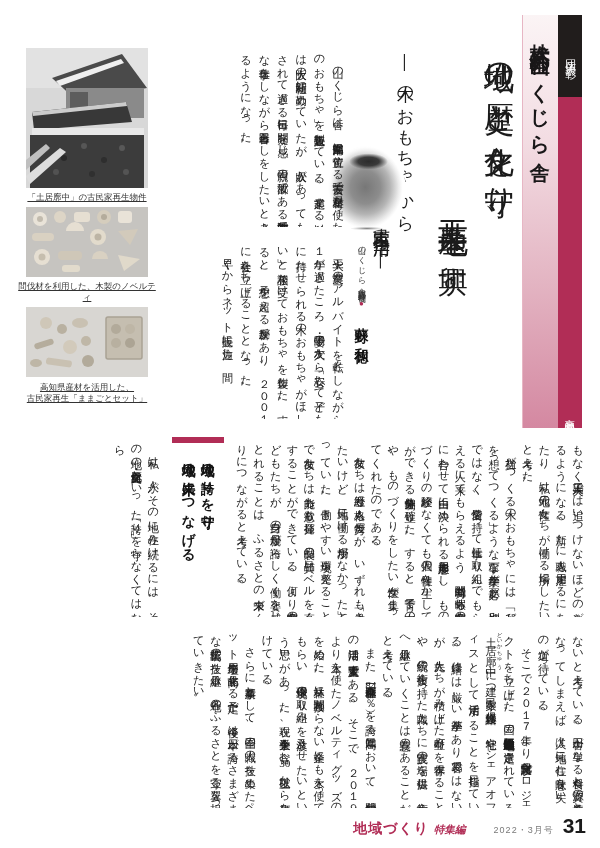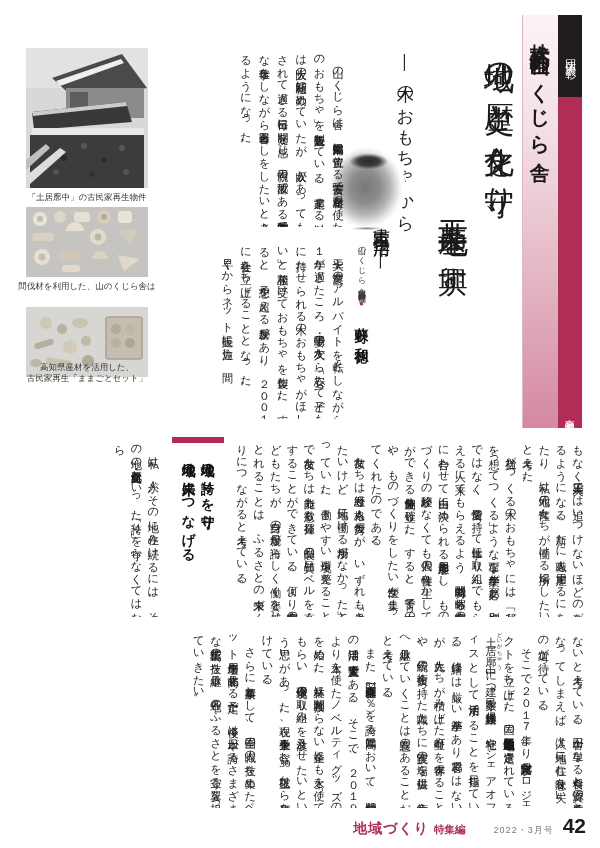--- a/index.html
+++ b/index.html
@@ -46,44 +46,44 @@
   .author-bullet{color:#b12d56;font-size:8px;margin:5px 0;display:inline-block;}
   .author-name{font-size:14px;font-weight:bold;letter-spacing:2px;color:#111;}
   
   .photo-col{position:absolute;left:26px;top:0;width:122px;}
   .photo{position:absolute;left:0;width:122px;overflow:hidden;background:#cfcfcf;}
   .photo svg{display:block;}
   .ph1{top:48px;height:140px;}
   .ph2{top:207px;height:70px;}
   .ph3{top:307px;height:70px;}
   .caption{position:absolute;left:-8px;width:138px;text-align:center;color:#333;
-     font-size:8.5px;line-height:11px;font-family:"Liberation Sans","DejaVu Sans",sans-serif;}
+     font-size:8.5px;line-height:11px;font-family:"Liberation Sans","DejaVu Sans",sans-serif;text-decoration:underline;}
   .cap1{top:192px;}
   .cap2{top:281px;}
-  .cap3{top:362px;}
+  .cap3{top:382px;}
   
   .band{position:absolute;overflow:hidden;font-size:11.2px;line-height:18.4px;
      text-align:justify;color:#1c1c1c;}
   .band p{margin:0;}
   .band1{left:155px;top:47px;width:192px;height:180px;}
   .band2{left:155px;top:239px;width:192px;height:180px;}
   .band3{left:20px;top:437px;width:566px;height:180px;line-height:16.8px;}
   .band4{left:20px;top:628px;width:566px;height:180px;line-height:17.2px;}
   .tcy{text-combine-upright:all;}
   ruby rt{font-size:5.5px;letter-spacing:0;}
   
   .subhead{border-top:6px solid #b12d56;padding:9px 7px 0 7px;margin:0 9px 0 11px;
      font-family:"Liberation Sans","DejaVu Sans",sans-serif;font-weight:bold;
      font-size:13.5px;line-height:19px;letter-spacing:1px;color:#141414;}
   .subhead span{display:block;}
   
   .footer{position:absolute;right:14px;bottom:10px;display:flex;align-items:baseline;
      font-family:"Liberation Sans","DejaVu Sans",sans-serif;}
   .f-pub{color:#b12d56;font-weight:bold;font-size:14px;letter-spacing:1px;}
-  .f-ed{color:#b12d56;font-weight:bold;font-size:10.5px;margin-left:5px;}
+  .f-ed{color:#b12d56;font-weight:bold;font-size:10.5px;margin-left:5px;font-style:italic;}
   .f-issue{color:#7a7a7a;font-size:9px;margin-left:28px;letter-spacing:1px;}
   .f-num{color:#1a1a1a;font-weight:bold;font-size:21px;margin-left:9px;line-height:1;}
 </style>
 </head>
 <body>
 
 <div class="page">
 
   <div class="banner">
     <div class="banner-left">
@@ -158,21 +158,21 @@
           <circle cx="72" cy="30" r="3.5" fill="#bdb5a5"></circle>
         <polygon points="92,24 112,22 104,38" fill="#d2cabb"></polygon>
         <circle cx="16" cy="50" r="8" fill="#e6dfd2"></circle>
           <circle cx="16" cy="50" r="3.5" fill="#c6beae"></circle>
         <rect x="32" y="44" width="24" height="9" rx="4" fill="#cfc7b8"></rect>
         <rect x="36" y="58" width="18" height="7" rx="3" fill="#e2dbcc"></rect>
         <path d="M66 52 a8 8 0 0 1 16 0 z" fill="#d9d1c2"></path>
         <polygon points="92,48 114,52 98,64" fill="#e0d9ca"></polygon>
       </svg>
     </div>
-    <div class="caption cap2">間伐材を利用した、山のくじら舎は</div>
+    <div class="caption cap2">間伐材を利用した、木製のノベルティ</div>
 
     <div class="photo ph3">
       <svg width="122" height="70" viewBox="0 0 122 70">
         <rect x="0" y="0" width="122" height="70" fill="#d8d6d2"></rect>
         <rect x="80" y="10" width="36" height="42" rx="2" fill="#c5beb0" stroke="#a9a294" stroke-width="1.5"></rect>
         <circle cx="90" cy="22" r="5" fill="#b2aa9a"></circle>
           <circle cx="104" cy="22" r="5" fill="#beb6a6"></circle>
         <circle cx="90" cy="36" r="5" fill="#b8b0a0"></circle>
           <circle cx="104" cy="36" r="5" fill="#aca494"></circle>
         <circle cx="20" cy="16" r="6" fill="#cfc7b8"></circle>
@@ -215,16 +215,16 @@
     <p>ないと考えている。田舎が単なる食料と資源の生産地となってしまえば、人々は地元に住む意味を失い、地域消滅の道が待っている。</p>
     <p><span>　そこで２０１７年より文化財保護プロジェクトを立ち上げた。国の重要伝統的建造物群保存地区に選定されている「安芸市</span><ruby><span>土居廓中</span><rt>どいかちゅう</rt></ruby><span>」に建つ民家を保護・修繕し、社宅やシェアオフィスとして活用することを目指している。修繕には厳しい基準があり容易ではないが、先人たちが積み上げた町並みを保存することや、伝統の技術を持った職人たちに実践の場を提供し、技術を次世代へ継承していくことは意義のあることだと考えている。</span></p>
     <p><span>　また、森林率全国一位（</span><span class="tcy">84</span><span>％）を誇る高知県において、間伐材や端材の活用は大変重要である。そこで、２０１９年より木を使ったノベルティグッズの製造を始めた。林業に直接関わらない企業にも木を使ってもらい、環境保全の取り組みを波及させたいという思いがあった。現在、大手企業を含む</span><span class="tcy">30</span><span>社以上から依頼を受けている。</span></p>
     <p>　さらに新事業として、全国の職人の技を集めたペット用祭壇を商品化する予定だ。今後は日本が誇るさまざまな伝統工芸の技を継承し、各地のふるさとを守る一翼を担っていきたい。</p>
   </div>
 
   <div class="footer">
     <span class="f-pub">地域づくり</span>
     <span class="f-ed">特集編</span>
     <span class="f-issue">2022・3月号</span>
-    <span class="f-num">42</span>
+    <span class="f-num">31</span>
   </div>
 
 </div>
 
 </body></html>

